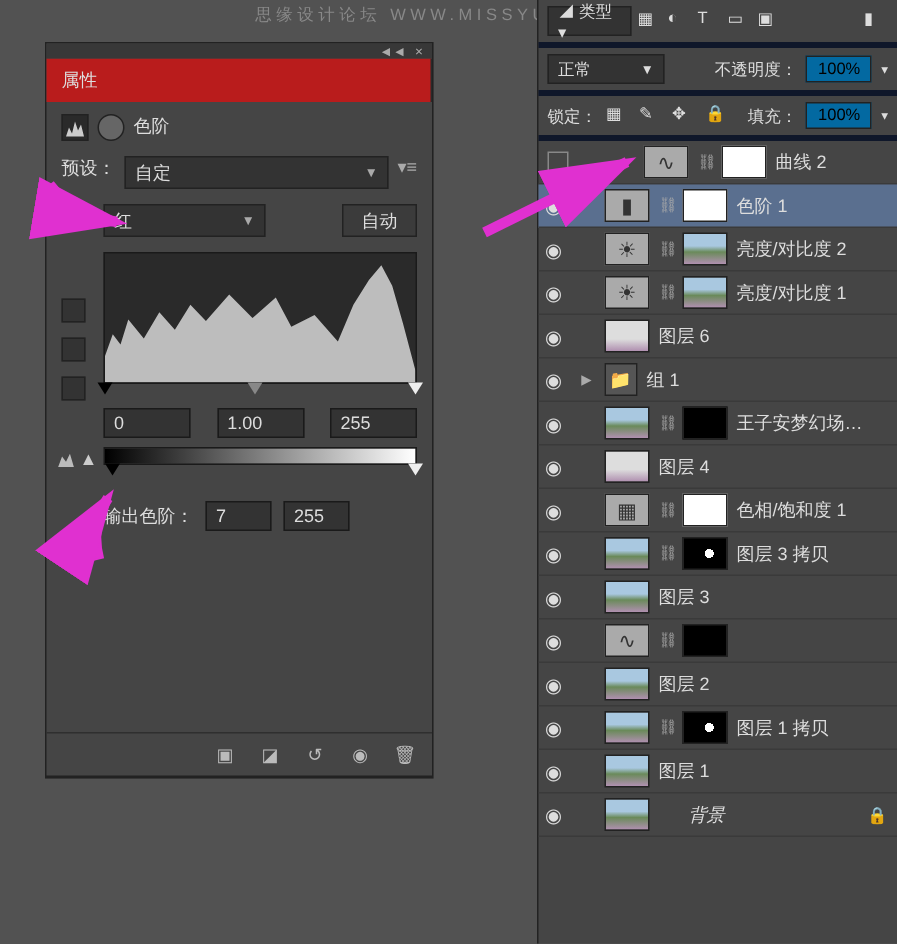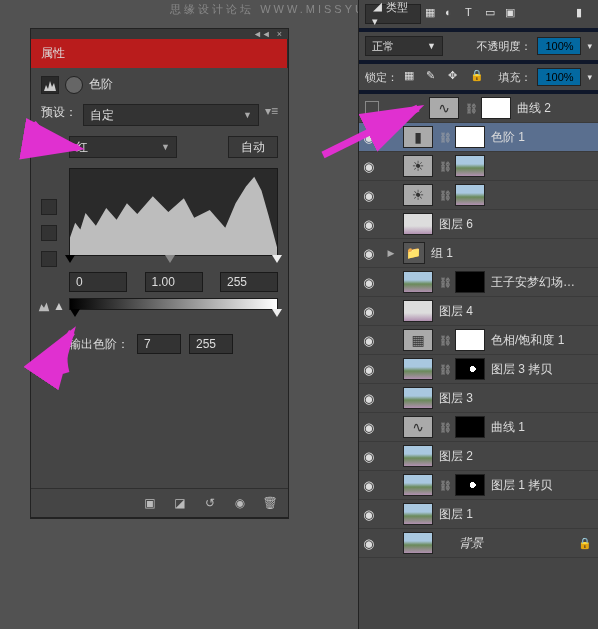--- a/index.html
+++ b/index.html
@@ -200,27 +200,29 @@
         <span class="link">⛓</span>
         <span class="mask"></span>
         <span class="lname">色阶 1</span>
       </div>
       <div class="layer-item">
         <span class="vis">◉</span>
         <span class="expand"></span>
         <span class="thumb adj">☀</span>
         <span class="link">⛓</span>
         <span class="thumb img"></span>
+        <span class="lname">亮度/对比度 2</span>
       </div>
       <div class="layer-item">
         <span class="vis">◉</span>
         <span class="expand"></span>
         <span class="thumb adj">☀</span>
         <span class="link">⛓</span>
         <span class="thumb img"></span>
+        <span class="lname">亮度/对比度 1</span>
       </div>
       <div class="layer-item">
         <span class="vis">◉</span>
         <span class="expand"></span>
         <span class="thumb img2"></span>
         <span class="lname">图层 6</span>
       </div>
       <div class="layer-item">
         <span class="vis">◉</span>
         <span class="expand">▶</span>
@@ -262,21 +264,20 @@
         <span class="expand"></span>
         <span class="thumb img"></span>
         <span class="lname">图层 3</span>
       </div>
       <div class="layer-item">
         <span class="vis">◉</span>
         <span class="expand"></span>
         <span class="thumb adj">∿</span>
         <span class="link">⛓</span>
         <span class="mask black"></span>
-        <span class="lname">曲线 1</span>
       </div>
       <div class="layer-item">
         <span class="vis">◉</span>
         <span class="expand"></span>
         <span class="thumb img"></span>
         <span class="lname">图层 2</span>
       </div>
       <div class="layer-item">
         <span class="vis">◉</span>
         <span class="expand"></span>

